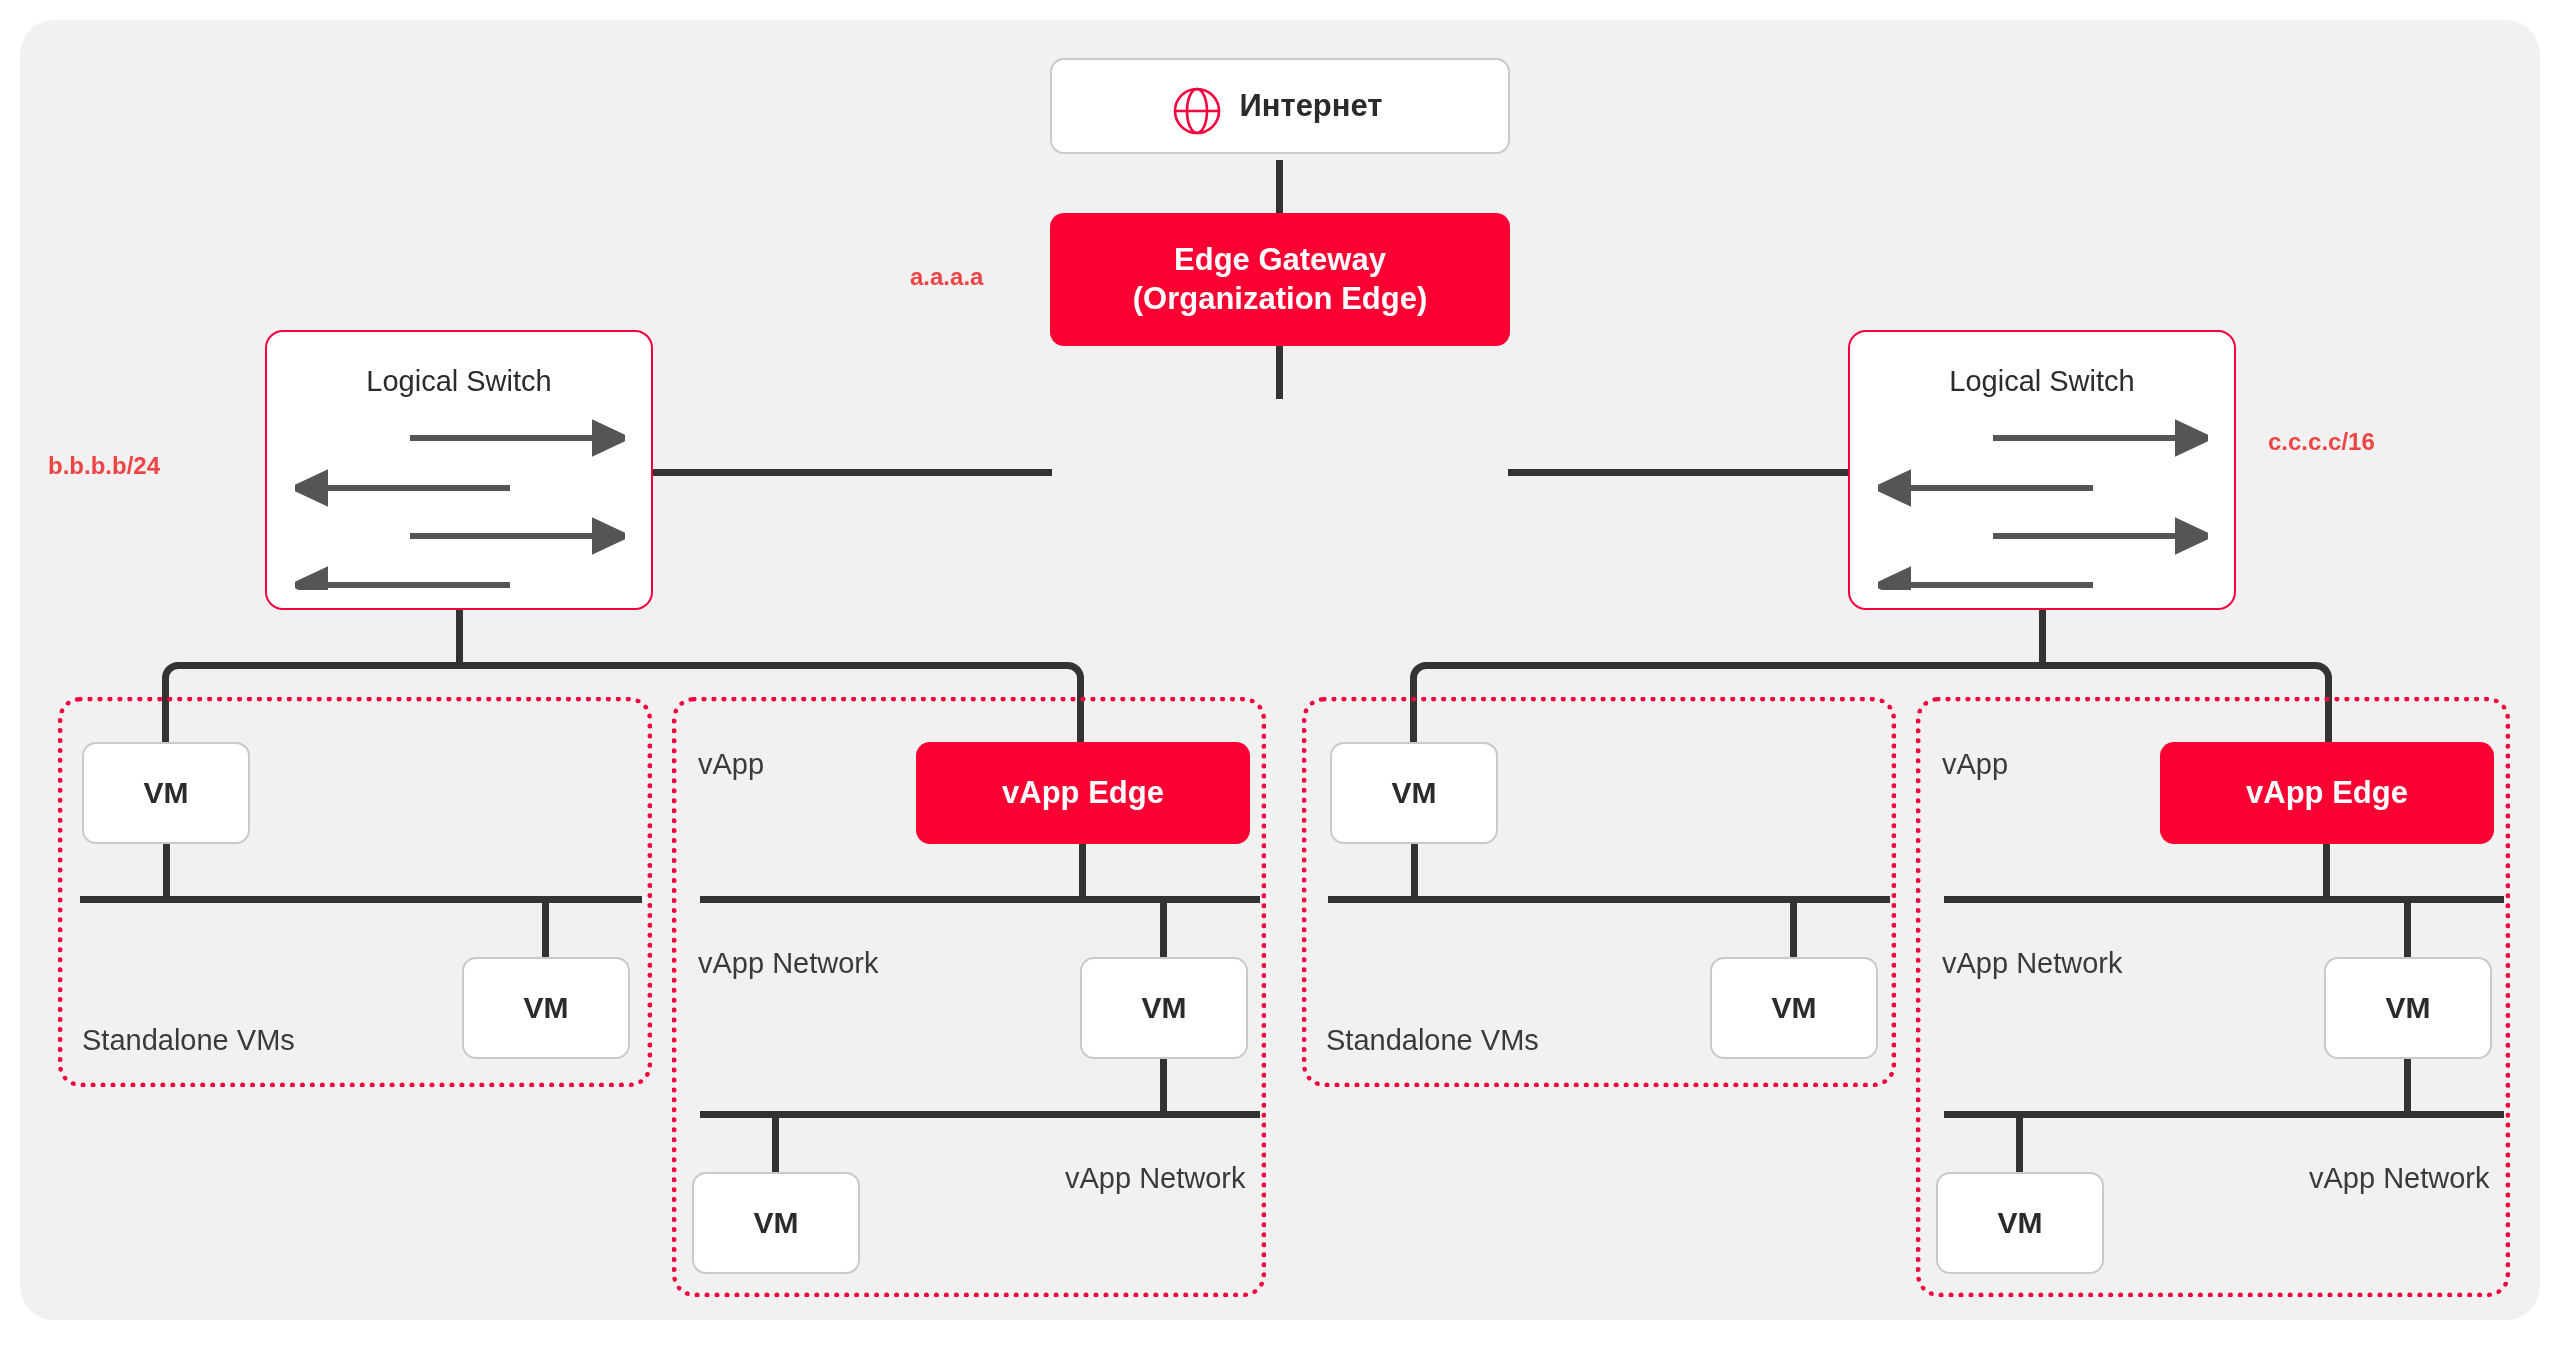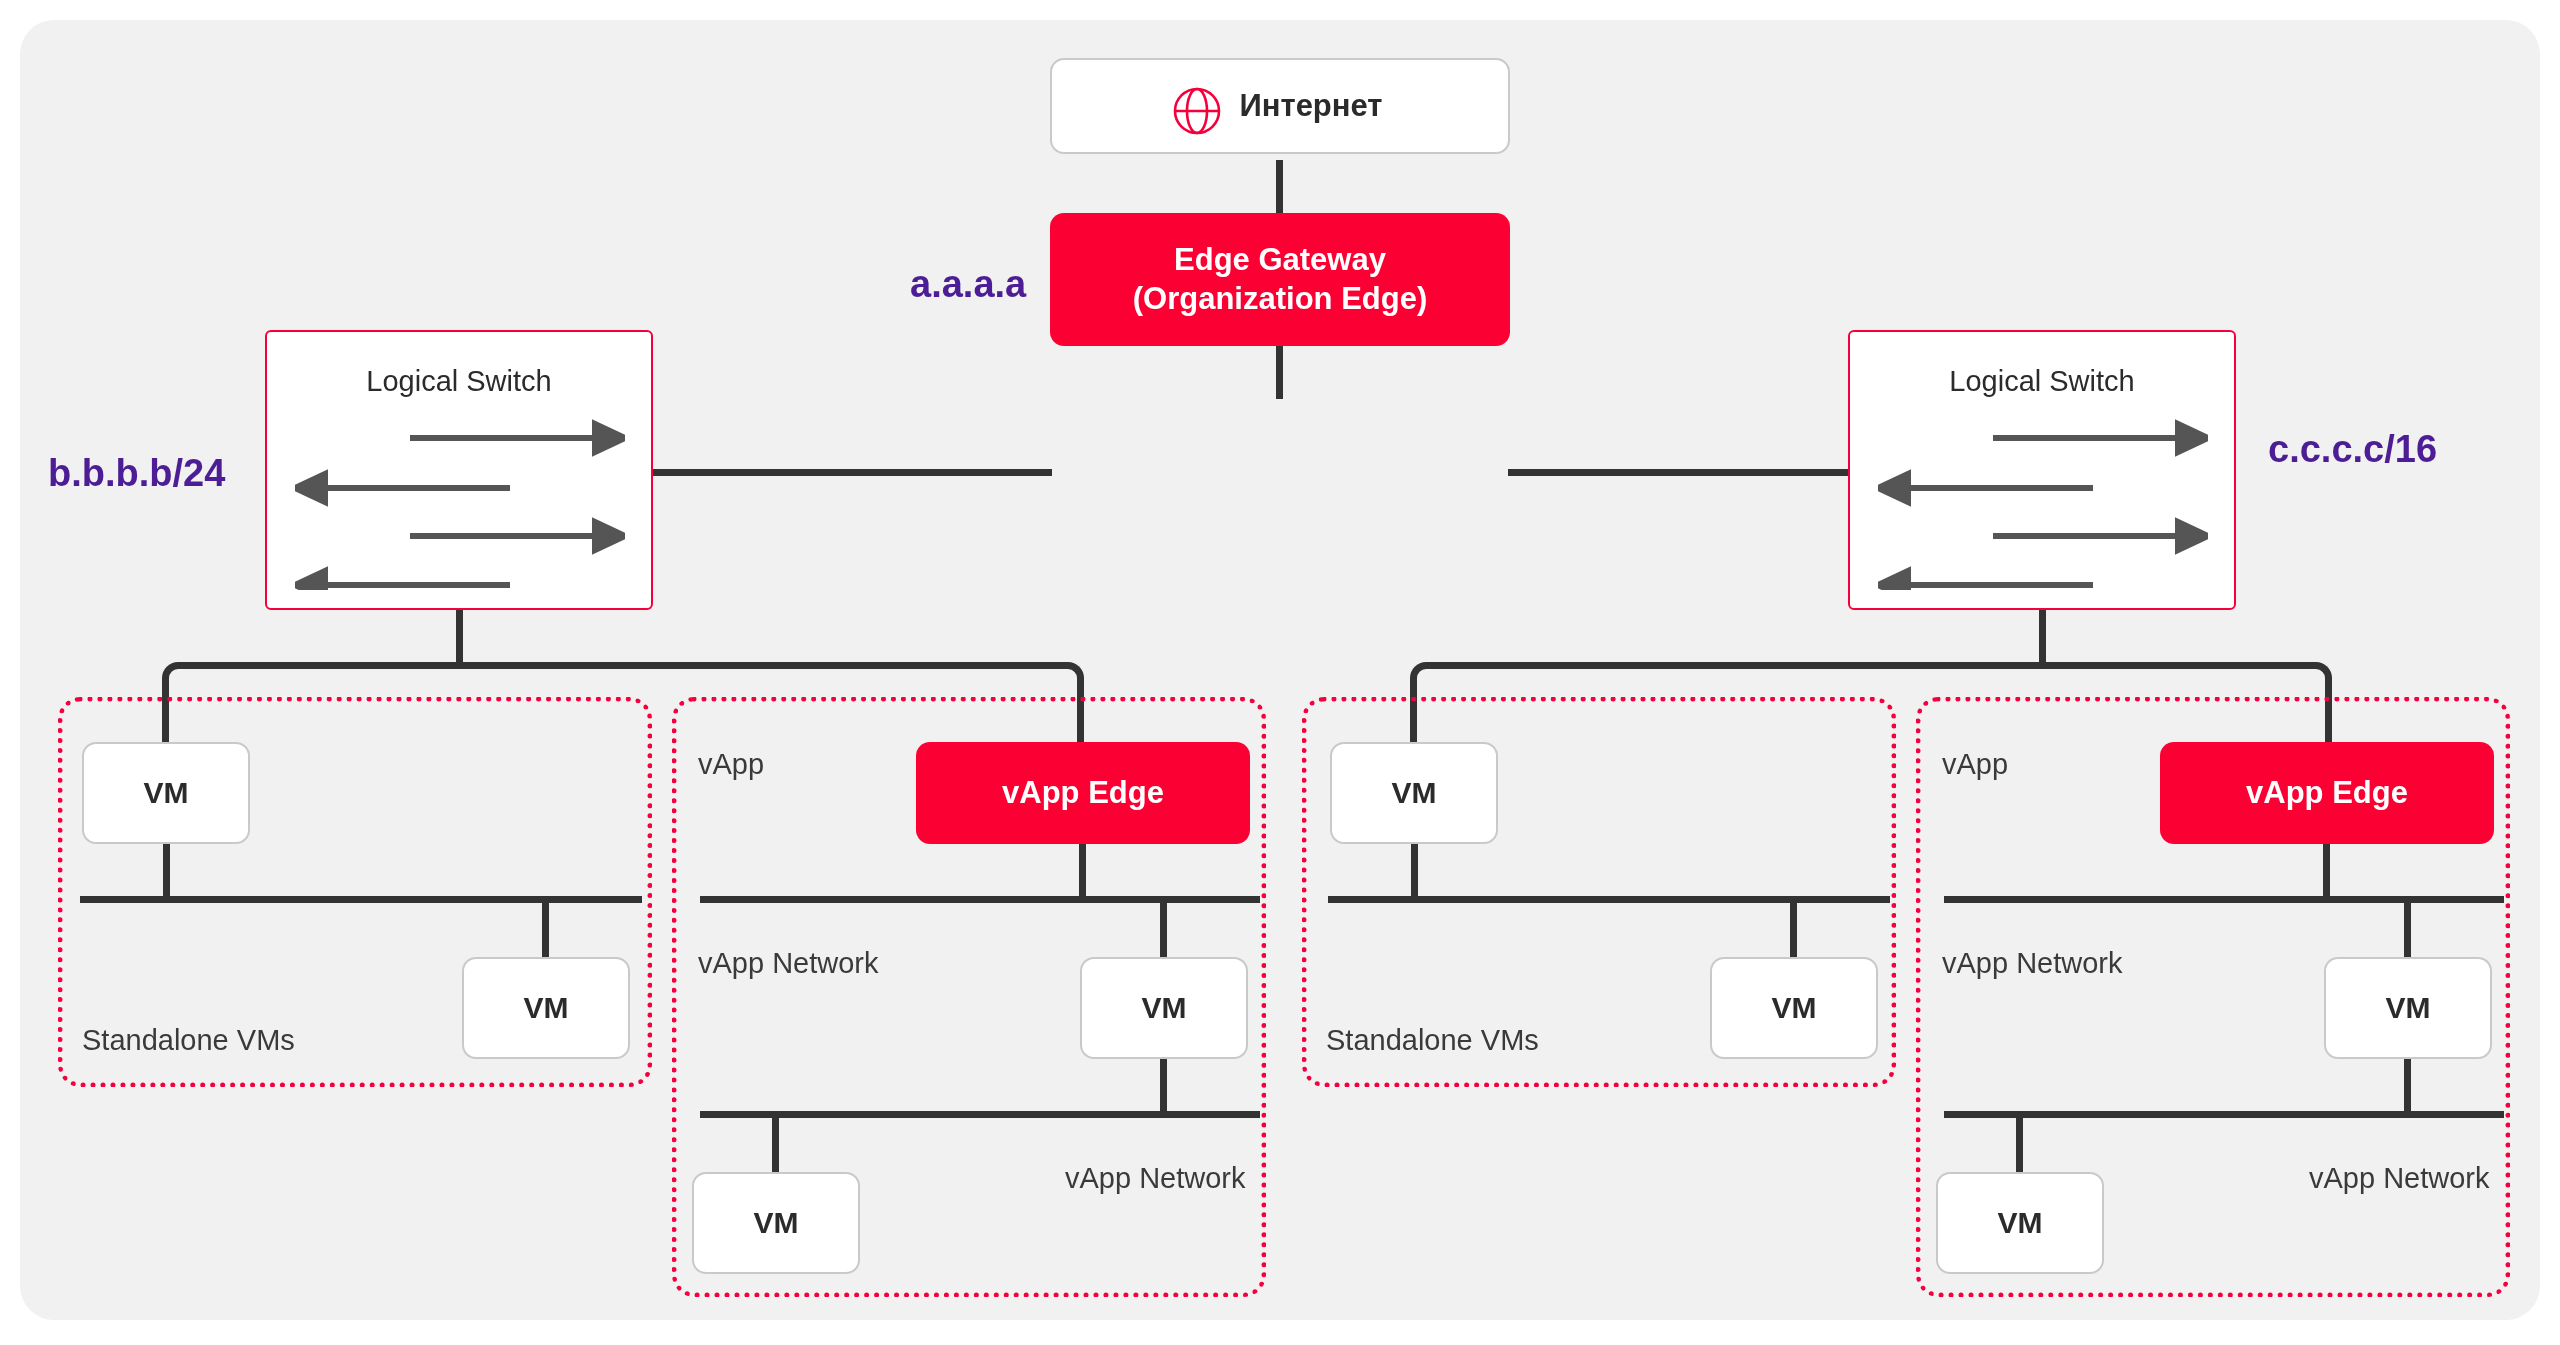--- a/index.html
+++ b/index.html
@@ -51,31 +51,31 @@
   .node-red {
     background: #fb0033;
     border: none;
     color: #ffffff;
     font-weight: 700;
   }
 
   .node-switch {
     background: #ffffff;
     border: 2.5px solid #f5003c;
-    border-radius: 6px;
+    border-radius: 18px;
     align-items: flex-start;
     justify-content: center;
   }
 
   
   .t-internet { font-size: 31px; font-weight: 600; color: #2b2b2b; }
   .t-boxlabel { font-size: 31px; font-weight: 700; line-height: 1.25; }
   .t-switch   { font-size: 29px; font-weight: 400; color: #2b2b2b; }
   .t-vm       { font-size: 30px; font-weight: 700; color: #2b2b2b; }
-  .t-addr     { position: absolute; font-size: 38px; font-weight: 700; color: #4c1d95; white-space: nowrap; }
+  .t-addr     { position: absolute; font-size: 24px; font-weight: 700; color: #ef4444; white-space: nowrap; }
   .t-note     { position: absolute; font-size: 29px; font-weight: 400; color: #3a3a3a; white-space: nowrap; }
 
   
   .globe-wrap {
     position: absolute;
     display: flex;
     align-items: center;
     justify-content: center;
   }
 

